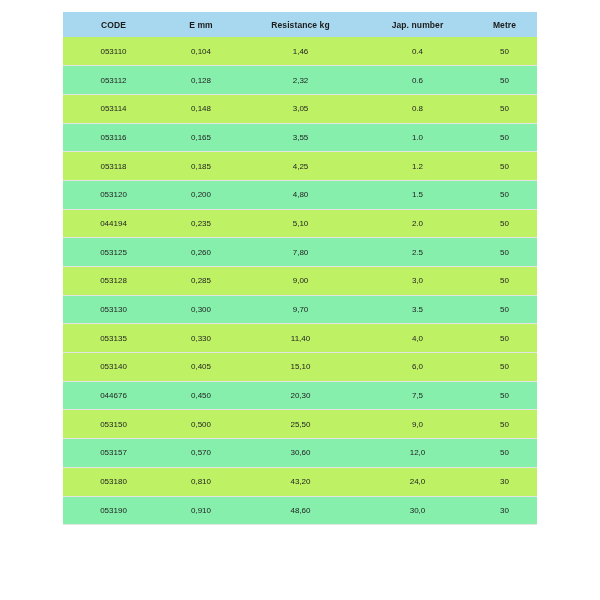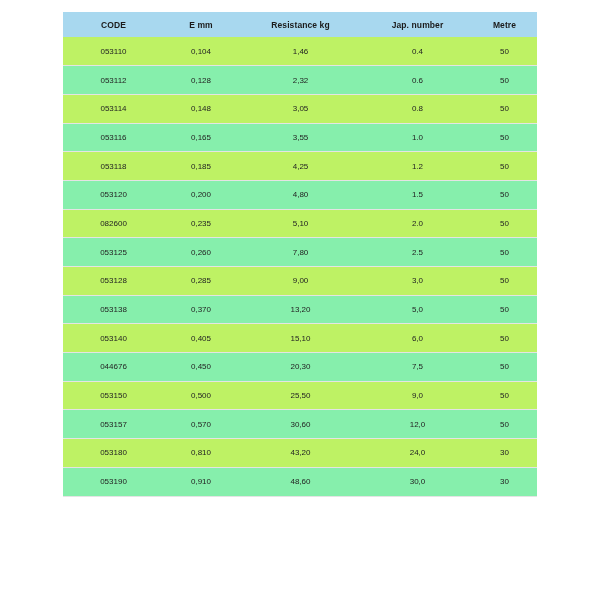--- a/index.html
+++ b/index.html
@@ -122,45 +122,52 @@
           <td>50</td>
         </tr>
         <tr class="row-even">
           <td>053120</td>
           <td>0,200</td>
           <td>4,80</td>
           <td>1.5</td>
           <td>50</td>
         </tr>
         <tr class="row-odd">
-          <td>082600</td>
+          <td>044194</td>
           <td>0,235</td>
           <td>5,10</td>
           <td>2.0</td>
           <td>50</td>
         </tr>
         <tr class="row-even">
           <td>053125</td>
           <td>0,260</td>
           <td>7,80</td>
           <td>2.5</td>
           <td>50</td>
         </tr>
         <tr class="row-odd">
           <td>053128</td>
           <td>0,285</td>
           <td>9,00</td>
           <td>3,0</td>
           <td>50</td>
         </tr>
         <tr class="row-even">
-          <td>053138</td>
-          <td>0,370</td>
-          <td>13,20</td>
-          <td>5,0</td>
+          <td>053130</td>
+          <td>0,300</td>
+          <td>9,70</td>
+          <td>3.5</td>
+          <td>50</td>
+        </tr>
+        <tr class="row-odd">
+          <td>053135</td>
+          <td>0,330</td>
+          <td>11,40</td>
+          <td>4,0</td>
           <td>50</td>
         </tr>
         <tr class="row-odd">
           <td>053140</td>
           <td>0,405</td>
           <td>15,10</td>
           <td>6,0</td>
           <td>50</td>
         </tr>
         <tr class="row-even">

